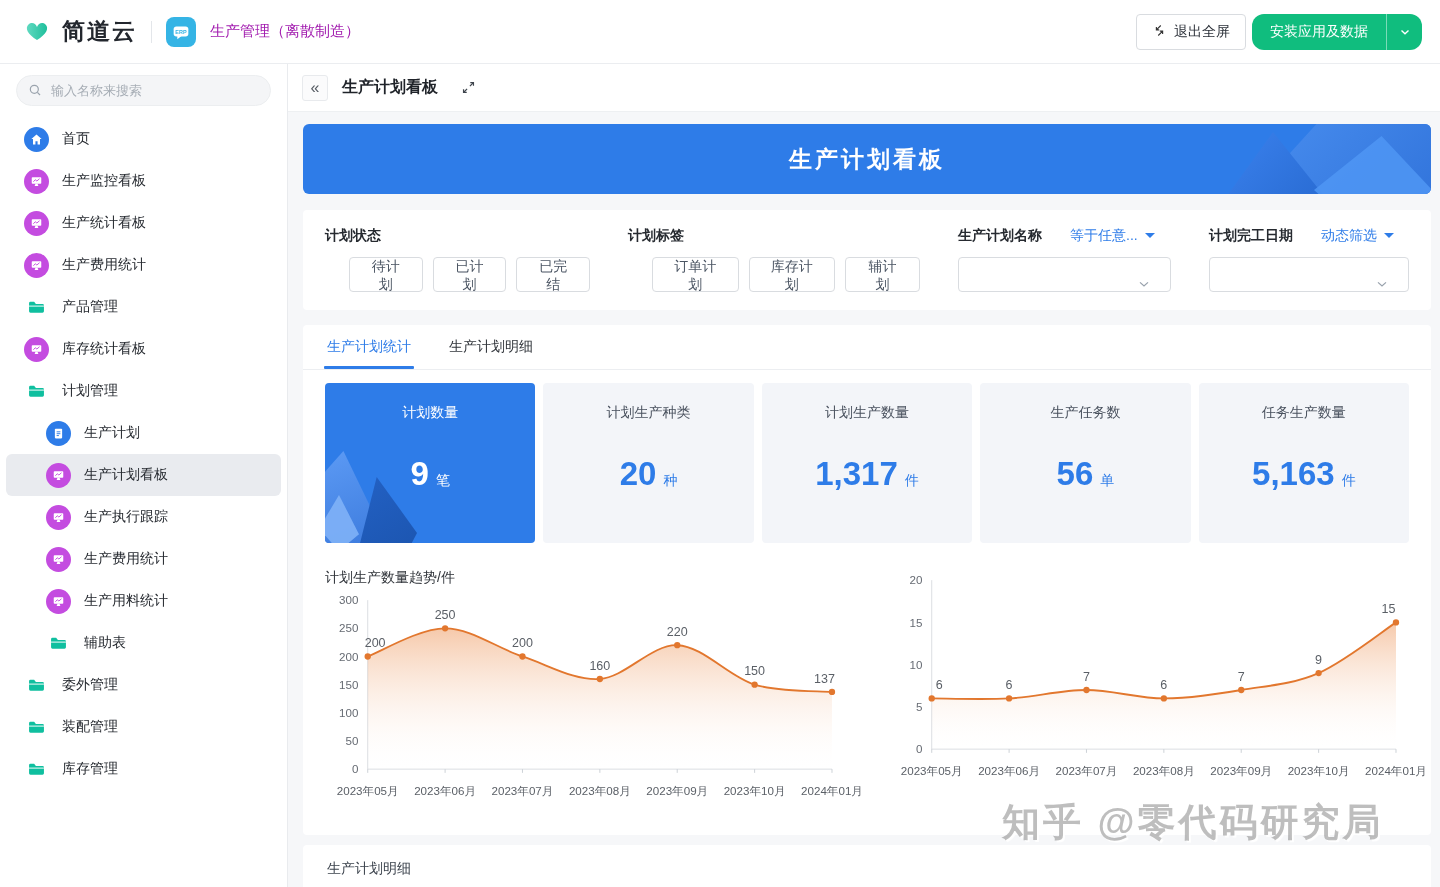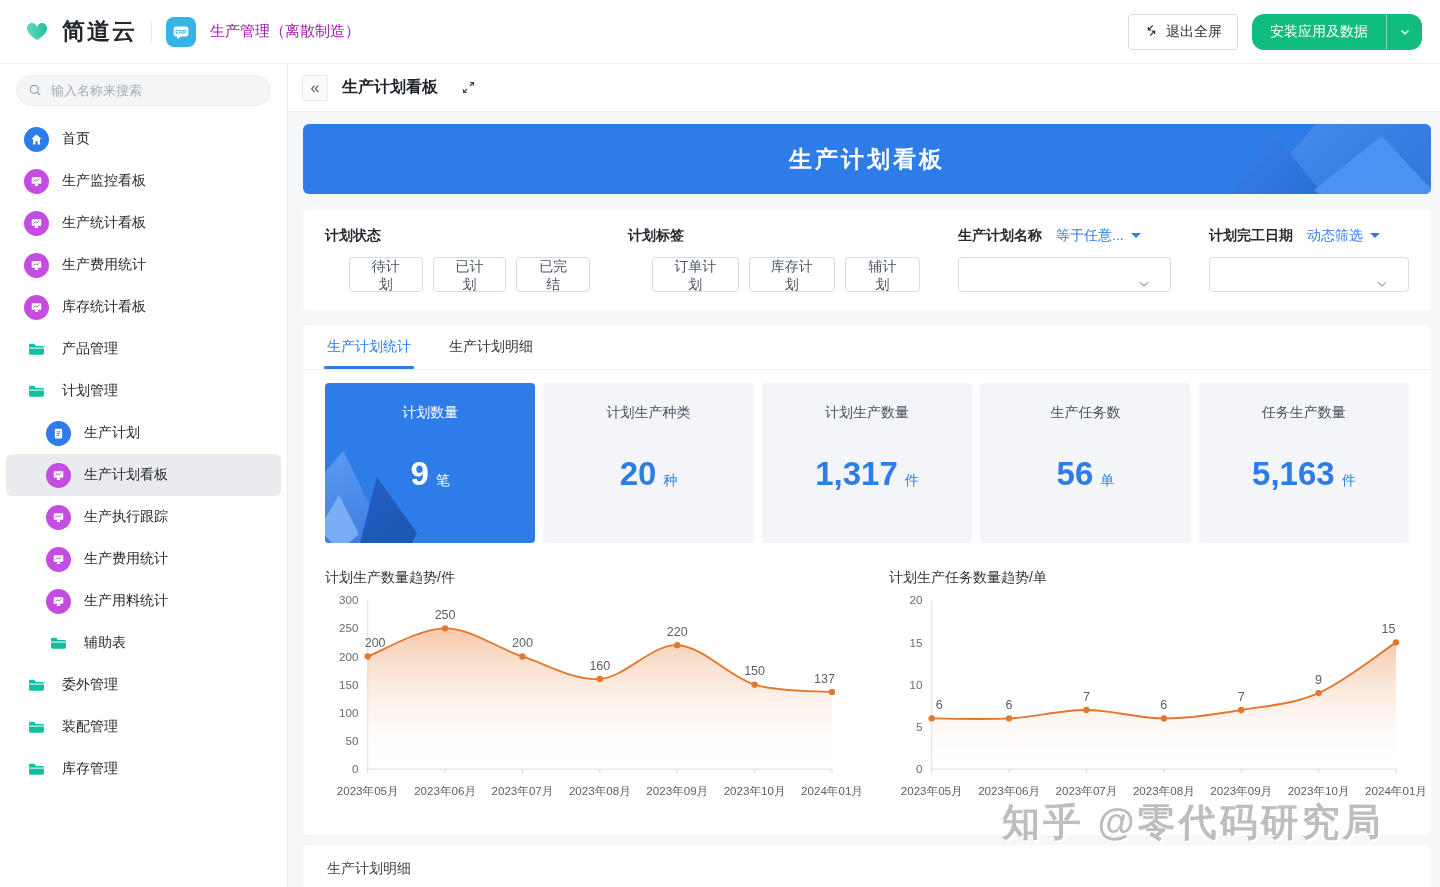--- a/index.html
+++ b/index.html
@@ -7,21 +7,21 @@
   body { font-family:"Liberation Sans","DejaVu Sans",sans-serif; background:#fff; position:relative; color:#262a30; }
 
   
   .hdr { height:64px; background:#fff; border-bottom:1px solid #ebedf0; display:flex; align-items:center; justify-content:space-between; padding:0 18px 0 20px; }
   .hdr-left { display:flex; align-items:center; gap:14px; }
   .logo { display:flex; align-items:center; gap:8px; }
   .logo-text { font-size:23px; font-weight:700; color:#23272e; letter-spacing:2px; }
   .divider-v { width:1px; height:22px; background:#e3e6ea; }
   .app-badge { width:30px; height:30px; border-radius:8px; background:#35b4e5; display:flex; align-items:center; justify-content:center; }
   .app-title { font-size:15px; color:#a21caf; }
-  .hdr-right { display:flex; align-items:flex-start; gap:14px; }
+  .hdr-right { display:flex; align-items:flex-start; gap:6px; }
   .btn-exit { display:flex; align-items:center; gap:7px; height:36px; padding:0 15px; border:1px solid #d9dcе0; border:1px solid #d9dce0; border-radius:4px; background:#fff; font-size:14px; color:#2b3038; cursor:pointer; }
   .btn-green { display:flex; height:36px; border-radius:12px; overflow:hidden; cursor:pointer; }
   .btn-green .bg-main { background:#10bd7e; color:#fff; font-size:14px; display:flex; align-items:center; padding:0 18px; }
   .btn-green .caret-seg { background:#10bd7e; width:36px; display:flex; align-items:center; justify-content:center; border-left:1px solid rgba(255,255,255,.45); }
 
   
   .layout { display:flex; height:823px; }
   .sidebar { width:288px; background:#fff; border-right:1px solid #e9ebee; flex-shrink:0; }
   .search-wrap { margin:11px 16px 8px 16px; position:relative; }
   .search-wrap svg { position:absolute; left:11px; top:7px; }
@@ -47,21 +47,21 @@
   .banner { height:70px; border-radius:6px; background:#2e7ce8; position:relative; overflow:hidden; display:flex; align-items:center; justify-content:center; }
   .banner-title { font-size:23px; font-weight:700; color:#fff; letter-spacing:3px; z-index:2; }
   .crystal { position:absolute; }
   .b1 { right:-35px; top:-60px; width:190px; height:190px; background:linear-gradient(135deg,#4d92f2,#2a6bd4); clip-path:polygon(50% 0,100% 45%,65% 100%,0 55%); opacity:.95; }
   .b2 { right:92px; top:8px; width:120px; height:150px; background:linear-gradient(135deg,#3b82ee,#1f5fc4); clip-path:polygon(45% 0,100% 55%,60% 100%,0 50%); }
   .b3 { right:-18px; bottom:-62px; width:135px; height:120px; background:#4e95f3; clip-path:polygon(50% 0,100% 60%,55% 100%,0 45%); opacity:.9; }
 
   .filter-card { background:#fff; border-radius:4px; margin-top:16px; padding:16px 22px 18px 22px; display:flex; justify-content:space-between; }
   .flabel-row { display:flex; align-items:center; height:20px;text-align:center; }
   .flabel { font-size:14px; font-weight:700; color:#262a30; }
-  .op { font-size:14px; color:#2e7ce8; margin-left:14px; cursor:pointer; }
+  .op { font-size:14px; color:#2e7ce8; margin-left:28px; cursor:pointer; }
   .caret-solid { display:inline-block; width:0; height:0; border:5px solid transparent; border-top-color:#2e7ce8; margin:4px 0 0 7px; cursor:pointer; }
   .fbtns { margin-top:11px; display:flex; gap:10px;padding-left:24px; }
   .fbtn { height:35px; padding:0 19px; border:1px solid #d9dce0; border-radius:4px; background:#fff; font-size:14px; color:#4b5563; cursor:pointer; }
   .fselect { margin-top:11px; height:35px; border:1px solid #d9dce0; border-radius:4px; background:#fff; position:relative; cursor:pointer; }
   .fselect svg { position:absolute; right:9px; top:9px; }
   .fg-status { width:265px; } .fg-tags { width:292px; } .fg-name { width:213px; } .fg-date { width:200px; }
 
   .tab-card { background:#fff; border-radius:4px; margin-top:15px; height:510px; overflow:hidden; }
   .tabbar { height:45px; border-bottom:1px solid #eceef1; display:flex; gap:38px; padding:0 24px; }
   .tab { display:flex; align-items:center; font-size:14px; color:#30343a; position:relative; cursor:pointer; }
@@ -182,37 +182,37 @@
           <span class="icon-circle board">
             <svg width="15" height="15" viewBox="0 0 24 24">
               <rect x="4.4" y="5.2" width="15.2" height="10.4" rx="1.3" fill="#fff"></rect>
               <polyline points="7,12.4 10,9.2 12.6,11.2 16.8,7.6" fill="none" stroke="#c44ce0" stroke-width="1.5"></polyline>
               <path d="M10.4 15.6 L9 19 H15 L13.6 15.6 Z" fill="#fff"></path>
             </svg>
           </span>
           <span>生产费用统计</span>
         </div>
         <div class="side-item">
-          <span class="icon-circle board">
-            <svg width="15" height="15" viewBox="0 0 24 24">
-              <rect x="4.4" y="5.2" width="15.2" height="10.4" rx="1.3" fill="#fff"></rect>
-              <polyline points="7,12.4 10,9.2 12.6,11.2 16.8,7.6" fill="none" stroke="#c44ce0" stroke-width="1.5"></polyline>
-              <path d="M10.4 15.6 L9 19 H15 L13.6 15.6 Z" fill="#fff"></path>
-            </svg>
-          </span>
-          <span>库存统计看板</span>
-        </div>
-        <div class="side-item">
           <span class="icon-plain">
             <svg width="21" height="21" viewBox="0 0 24 24">
               <path d="M3.5 7 Q3.5 5.4 5.1 5.4 H9.3 L11.3 7.9 H18.9 Q20.5 7.9 20.5 9.5 V16.4 Q20.5 18 18.9 18 H5.1 Q3.5 18 3.5 16.4 Z" fill="#0fbf9f"></path>
               <line x1="3.5" y1="10.4" x2="20.5" y2="10.4" stroke="#fff" stroke-width="1.1"></line>
             </svg>
           </span>
           <span>产品管理</span>
+        </div>
+        <div class="side-item">
+          <span class="icon-circle board">
+            <svg width="15" height="15" viewBox="0 0 24 24">
+              <rect x="4.4" y="5.2" width="15.2" height="10.4" rx="1.3" fill="#fff"></rect>
+              <polyline points="7,12.4 10,9.2 12.6,11.2 16.8,7.6" fill="none" stroke="#c44ce0" stroke-width="1.5"></polyline>
+              <path d="M10.4 15.6 L9 19 H15 L13.6 15.6 Z" fill="#fff"></path>
+            </svg>
+          </span>
+          <span>库存统计看板</span>
         </div>
         <div class="side-item">
           <span class="icon-plain">
             <svg width="21" height="21" viewBox="0 0 24 24">
               <path d="M3.5 7 Q3.5 5.4 5.1 5.4 H9.3 L11.3 7.9 H18.9 Q20.5 7.9 20.5 9.5 V16.4 Q20.5 18 18.9 18 H5.1 Q3.5 18 3.5 16.4 Z" fill="#0fbf9f"></path>
               <line x1="3.5" y1="10.4" x2="20.5" y2="10.4" stroke="#fff" stroke-width="1.1"></line>
             </svg>
           </span>
           <span>计划管理</span>
         </div>
@@ -454,21 +454,20 @@
                 <circle cx="462.6666666666667" cy="103" r="3.4" fill="#e2772e"></circle>
                 <text x="462.6666666666667" y="93" text-anchor="middle" font-size="13.5" fill="#5a5f66" font-family="Liberation Sans, sans-serif">150</text>
                 <text x="462.6666666666667" y="222" text-anchor="middle" font-size="12.5" fill="#5a5f66" font-family="Liberation Sans, sans-serif">2023年10月</text>
                 <line x1="546" y1="194" x2="546" y2="198" stroke="#c9ced4" stroke-width="1"></line>
                 <circle cx="546" cy="110.88666666666667" r="3.4" fill="#e2772e"></circle>
                 <text x="538" y="100.88666666666667" text-anchor="middle" font-size="13.5" fill="#5a5f66" font-family="Liberation Sans, sans-serif">137</text>
                 <text x="546" y="222" text-anchor="middle" font-size="12.5" fill="#5a5f66" font-family="Liberation Sans, sans-serif">2024年01月</text>
               </svg>
             </div>
             <div class="chart-box">
-              <div class="chart-title">计划生产任务数量趋势/单</div>
               <svg viewBox="0 0 560 228">
                 <defs>
                   <linearGradient id="grad1" x1="0" y1="0" x2="0" y2="1">
                     <stop offset="0" stop-color="rgba(233,126,53,0.42)"></stop>
                     <stop offset="1" stop-color="rgba(255,255,255,0.02)"></stop>
                   </linearGradient>
                 </defs>
                 <path d="M46 12 V194 H546" stroke="#d8dbe0" fill="none" stroke-width="1"></path>
                 <text x="36" y="198.5" text-anchor="end" font-size="12.5" fill="#666b73" font-family="Liberation Sans, sans-serif">0</text>
                 <text x="36" y="153" text-anchor="end" font-size="12.5" fill="#666b73" font-family="Liberation Sans, sans-serif">5</text>

